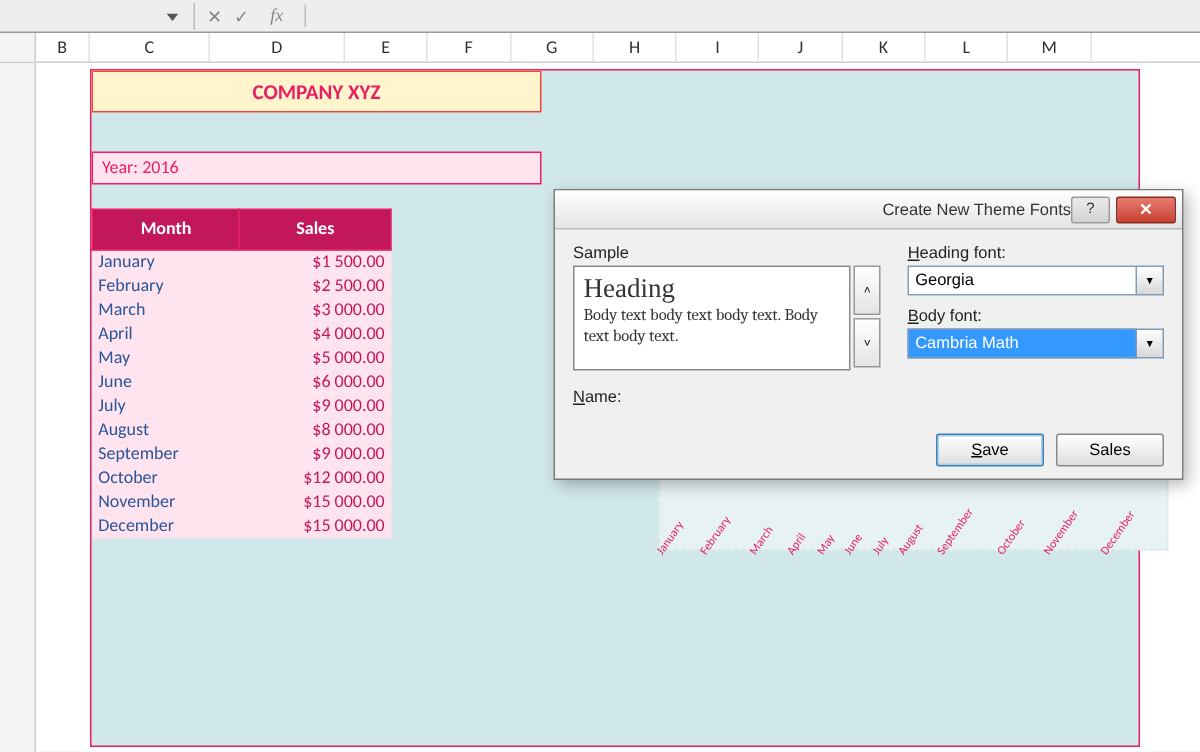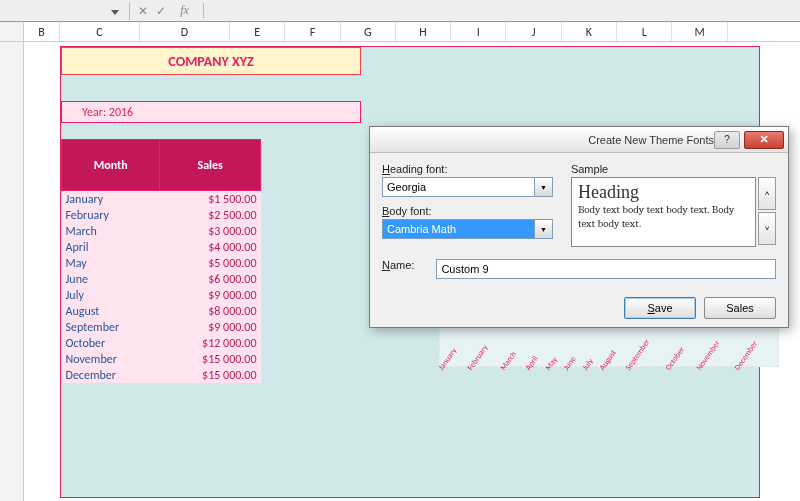--- a/index.html
+++ b/index.html
@@ -20,24 +20,24 @@
     .col-h.cC { width: 80px; }
     .col-h.cD { width: 90px; }
 
     
     .sheet { position: relative; display: flex; }
     .rowcol { width: 24px; background: #f3f3f3; border-right:1px solid #ccc; }
     .cells { position: relative; flex:1; background:#fff; height:460px; }
 
     .green-box { position:absolute; left:36px; top:4px; width:700px; height:452px; border:1px solid #e91e63; background:#d0e8ea; }
     .title-band { position:absolute; left:0; top:0; width:300px; height:28px; background:#fff4cc; border:1px solid #ef4444; display:flex; align-items:center; justify-content:center; color:#e91e63; font-weight:bold; font-size:14px; }
-    .year-band { position:absolute; left:0; top:54px; width:300px; height:22px; background:#ffe4ef; border:1px solid #e91e63; color:#e91e63; padding-left:20px; line-height:20px; font-size:12px; }
+    .year-band { position:absolute; left:0; top:54px; width:300px; height:22px; background:#ffe4ef; border:1px solid #e91e63; color:#e91e63; padding-left:6px; line-height:20px; font-size:12px; }
 
     .data-table { position:absolute; left:0; top:92px; width:200px; border-collapse:collapse; font-size:12px; }
-    .data-table th { background:#c2185b; color:#fff; font-weight:bold; border:1px solid #e91e63; padding:18px 4px; text-align:center; }
+    .data-table th { background:#c2185b; color:#fff; font-weight:bold; border:1px solid #e91e63; padding:6px 4px; text-align:center; }
     .data-table td { background:#ffe4ef; border:none; padding:1px 4px; }
     .data-table td.m { color:#2a5599; text-align:left; width:88px; }
     .data-table td.s { color:#c2185b; text-align:right; width:90px; }
 
     
     .chart-area { position:absolute; left:378px; top:80px; width:340px; height:240px; background:#e6f2f4; border:1px dashed rgba(0,0,0,0.05); }
     .chart-axis { position:absolute; bottom:-6px; left:4px; right:4px; display:flex; justify-content:space-between; }
     .chart-axis span { color:#e91e63; font-size:8px; transform:rotate(-55deg); transform-origin:left bottom; white-space:nowrap; }
 
     
@@ -188,49 +188,48 @@
     <div class="dialog">
       <div class="dlg-title">
         <span>Create New Theme Fonts</span>
         <div class="dlg-title-btns">
           <div class="dlg-help-btn">?</div>
           <div class="dlg-close-btn">✕</div>
         </div>
       </div>
       <div class="dlg-body">
         <div class="dlg-row">
-          <div class="dlg-col">
-            <div class="dlg-label"><span class="u">H</span><span id="hf-rest">eading font:</span></div>
-            <div class="dlg-combo">
-              <input type="text" value="Georgia" style="">
-              <div class="drop">▼</div>
-            </div>
-            <div class="dlg-label" style="margin-top:6px"><span class="u">B</span><span id="bf-rest">ody font:</span></div>
-            <div class="dlg-combo">
-              <input type="text" class="sel" value="Cambria Math" style="">
-              <div class="drop">▼</div>
-            </div>
-          </div>
           <div class="dlg-col" style="flex:1.2">
             <div class="dlg-label">Sample</div>
             <div style="display:flex">
               <div class="dlg-sample-box" style="flex:1">
                 <div class="hd">Heading</div>
                 <div class="bd">Body text body text body text. Body text body text.</div>
               </div>
               <div class="spinner">
                 <div class="spin-btn">˄</div>
                 <div class="spin-btn">˅</div>
               </div>
             </div>
           </div>
+          <div class="dlg-col">
+            <div class="dlg-label"><span class="u">H</span><span id="hf-rest">eading font:</span></div>
+            <div class="dlg-combo">
+              <input type="text" value="Georgia" style="">
+              <div class="drop">▼</div>
+            </div>
+            <div class="dlg-label" style="margin-top:6px"><span class="u">B</span><span id="bf-rest">ody font:</span></div>
+            <div class="dlg-combo">
+              <input type="text" class="sel" value="Cambria Math" style="">
+              <div class="drop">▼</div>
+            </div>
+          </div>
         </div>
         <div class="dlg-name-row">
           <span class="dlg-label"><span class="u">N</span><span id="nm-rest">ame:</span></span>
-          <input type="text" value="Custom 9" style="">
         </div>
       </div>
       <div class="dlg-buttons">
         <button class="dlg-btn default"><span style="text-decoration:underline">S</span><span id="sv-rest">ave</span></button>
         <button class="dlg-btn">Sales</button>
       </div>
     </div>
 
   </div>
 </div>

